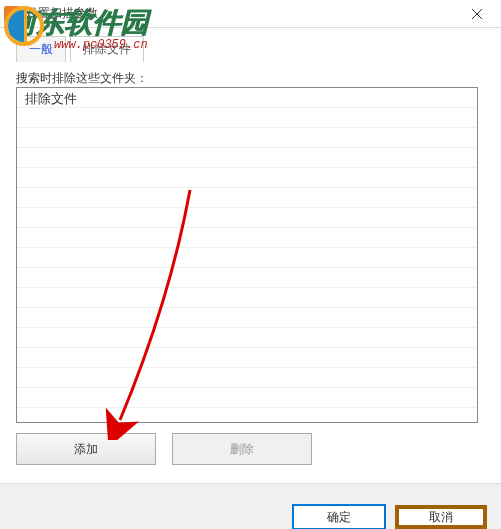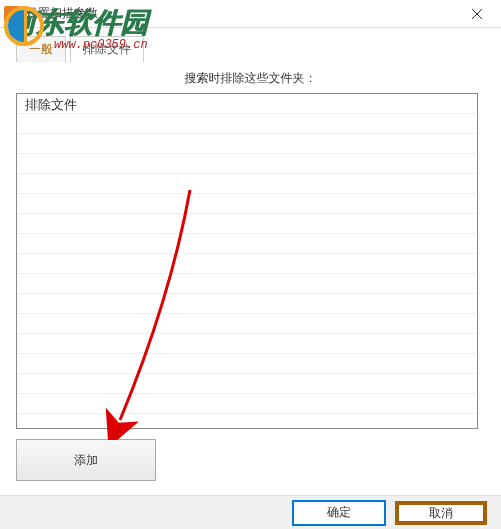--- a/index.html
+++ b/index.html
@@ -85,31 +85,29 @@
       border-bottom: none;
       cursor: default;
       color: #555;
     }
     .tab.active {
       background: #fff;
       position: relative;
       z-index: 2;
     }
     .tab.inactive {
-      color: #a16207;
+      color: #1d4ed8;
       background: #f5f5f5;
     }
     .content-area {
       padding: 8px 16px;
     }
     .label {
       font-size: 12px;
       color: #333;
-      margin-bottom: 6px;
-      text-align: center;
     }
     .listbox {
       width: 462px;
       height: 336px;
       border: 1px solid #888;
       background: #fff;
       overflow-y: scroll;
       position: relative;
     }
     .listbox-inner {
@@ -131,41 +129,41 @@
     .listbox::-webkit-scrollbar-track { background: #f0f0f0; }
     .listbox::-webkit-scrollbar-thumb { background: #c0c0c0; }
     .listbox::-webkit-scrollbar-button { background: #f0f0f0; height:17px; border:1px solid #ccc;}
     .btn-row {
       display: flex;
       gap: 16px;
       margin-top: 10px;
     }
     .btn {
       width: 140px;
-      height: 42px;
+      height: 32px;
       border: 1px solid #aaa;
       background: linear-gradient(#f8f8f8,#e8e8e8);
       font-family: inherit;
       font-size: 12px;
       cursor: default;
       color: #333;
     }
     .btn:disabled, .btn.disabled {
       color: #999;
       background: #f0f0f0;
     }
     .footer {
       position: absolute;
       bottom: 0; left: 0; right: 0;
-      height: 34px;
+      height: 46px;
       background: #f0f0f0;
       border-top: 1px solid #ddd;
       display: flex;
       justify-content: flex-end;
-      align-items: center;
+      align-items: flex-end;
       padding: 0 14px;
       gap: 10px;
     }
     .footer .btn-primary, .footer .btn-secondary {
       width: 92px;
       height: 24px;
       border: 4px solid #a16207;
       background: #fff;
       font-family: inherit;
       font-size: 12px;
@@ -228,20 +226,21 @@
       <div class="list-line"></div>
       <div class="list-line"></div>
       <div class="list-line"></div>
       <div class="list-line"></div>
       <div class="list-line"></div>
       <div class="list-line"></div>
     </div>
   </div>
   <div class="btn-row">
     <button class="btn">添加</button>
+    <button class="btn disabled" disabled="">删除</button>
   </div>
 </div>
 
 <svg class="arrow-overlay" viewBox="0 0 140 260">
   <defs>
     <marker id="ah" markerWidth="12" markerHeight="12" refX="2" refY="6" orient="auto">
       <path d="M0,0 L12,6 L0,12 L3,6 Z" fill="#d00"></path>
     </marker>
   </defs>
   <path d="M 110 10 Q 90 120 40 240" stroke="#d00" stroke-width="3" fill="none" marker-end="url(#ah)"></path>

